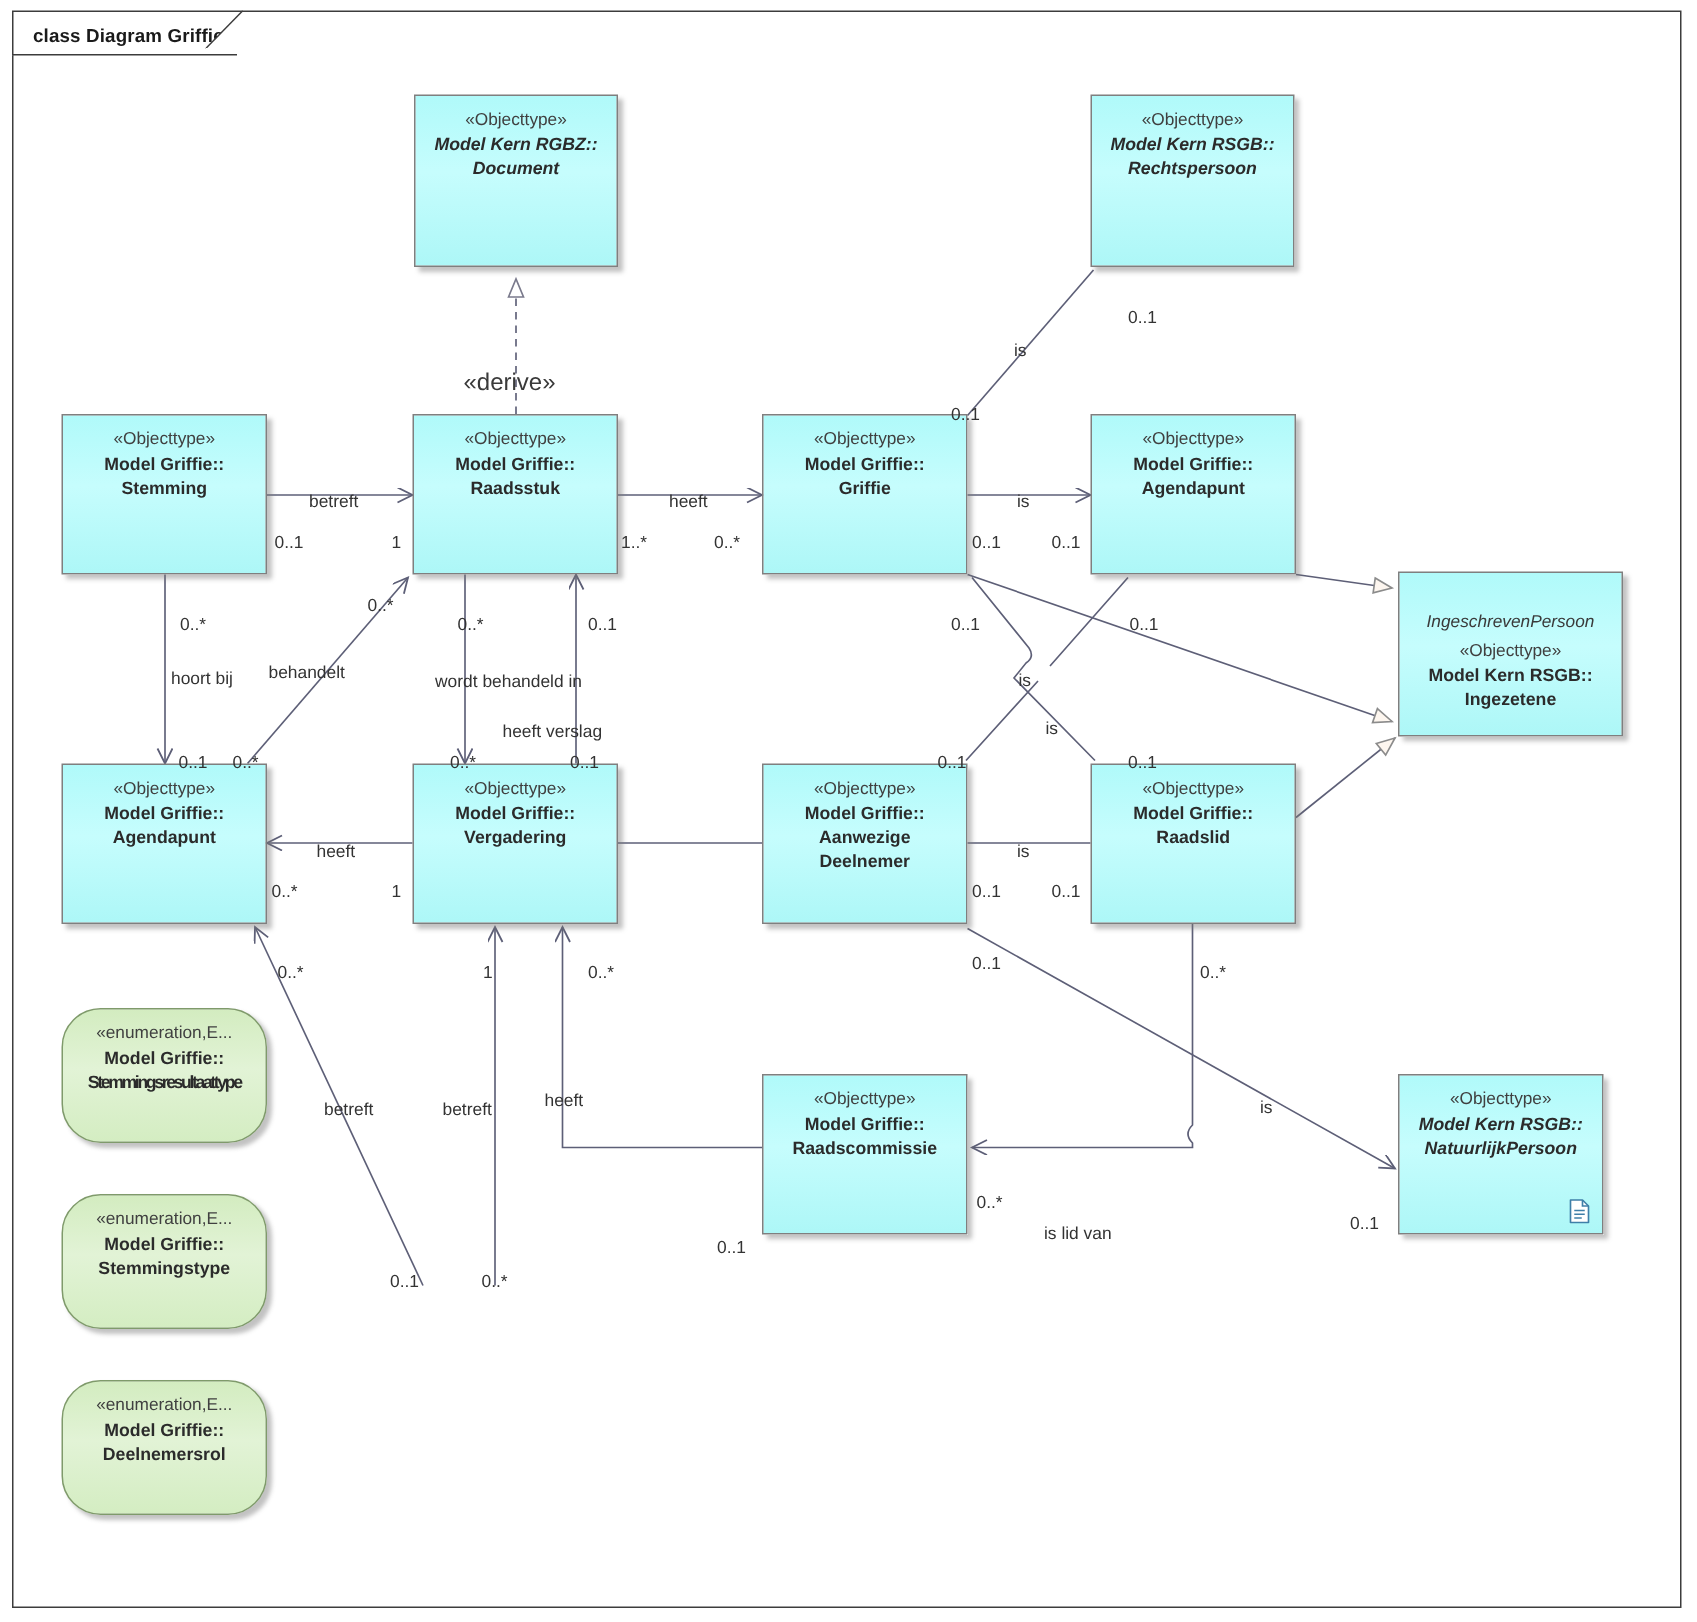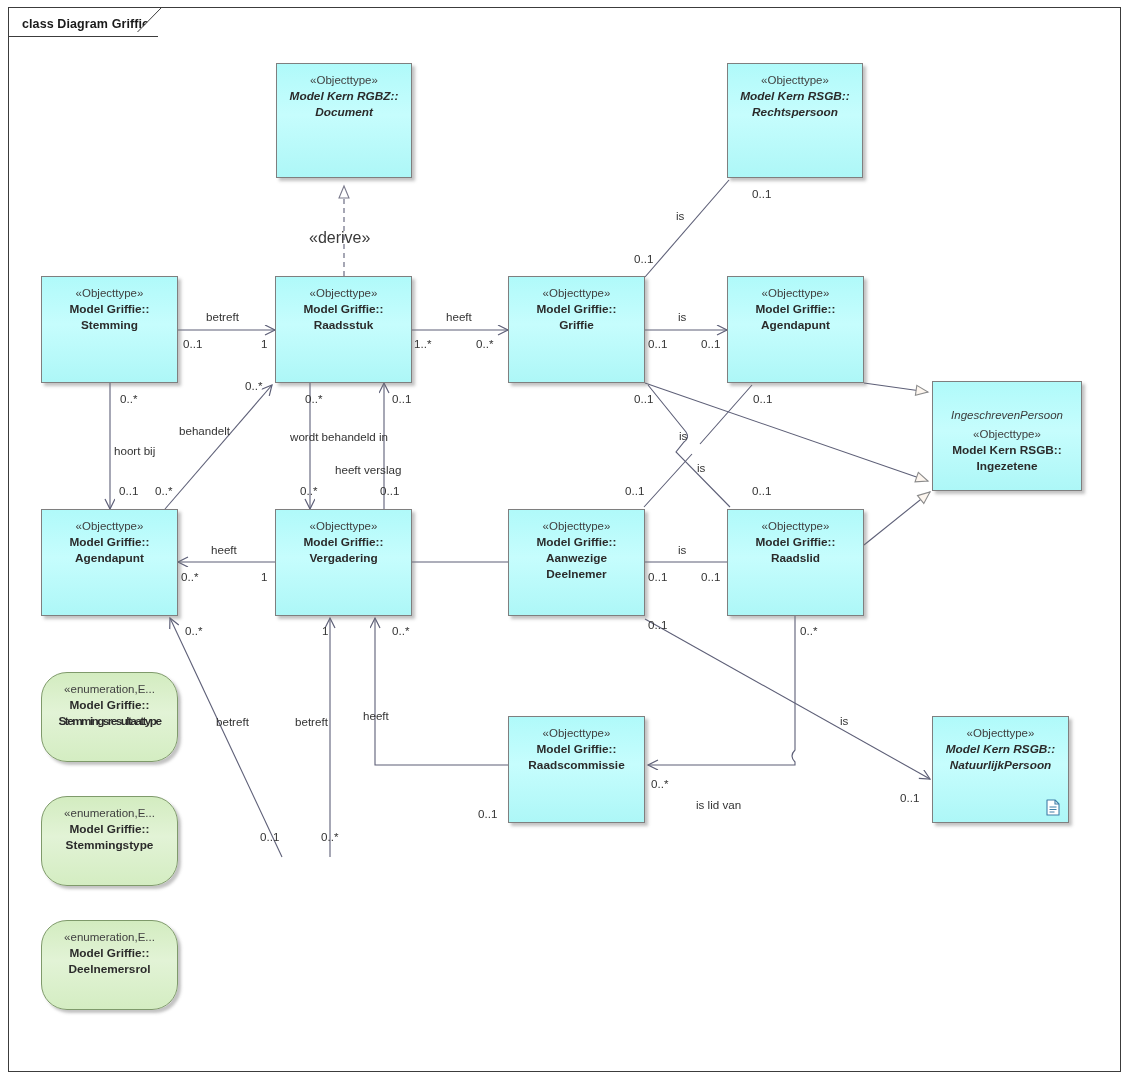--- a/index.html
+++ b/index.html
@@ -95,20 +95,21 @@
   }
 
   
   .lbl{
     position:absolute;
     font-size:11.6px;color:#333333;
     line-height:14px;
     white-space:nowrap;
     z-index:20;
     background:transparent;
+    margin-top:18px;
   }
   .lbl.mult{font-size:11.6px;}
   .lbl.ctr{text-align:center;}
   .lbl.stereo-lbl{font-size:16px;color:#3a3a3a;}
   .lbl.two{white-space:normal;text-align:right;width:110px;line-height:14px;}
 </style>
 </head>
 <body>
 
 <div id="canvas">
@@ -285,21 +286,21 @@
       <div class="lbl" style="left: 446px; top: 310px;">heeft</div>
       <div class="lbl mult" style="left: 414px; top: 337px;">1..*</div>
       <div class="lbl mult" style="left: 476px; top: 337px;">0..*</div>
       <div class="lbl" style="left: 678px; top: 310px;">is</div>
       <div class="lbl mult" style="left: 648px; top: 337px;">0..1</div>
       <div class="lbl mult" style="left: 701px; top: 337px;">0..1</div>
       <div class="lbl" style="left: 676px; top: 209px;">is</div>
       <div class="lbl mult" style="left: 634px; top: 252px;">0..1</div>
       <div class="lbl mult" style="left: 752px; top: 187px;">0..1</div>
       <div class="lbl mult" style="left: 120px; top: 392px;">0..*</div>
-      <div class="lbl" style="left: 84px; top: 444px; padding-left: 30px;">hoort bij</div>
+      <div class="lbl" style="left: 84px; top: 428px; padding-left: 30px;">hoort bij</div>
       <div class="lbl mult" style="left: 119px; top: 484px;">0..1</div>
       <div class="lbl" style="left: 179px; top: 424px;">behandelt</div>
       <div class="lbl mult" style="left: 245px; top: 379px;">0..*</div>
       <div class="lbl mult" style="left: 155px; top: 484px;">0..*</div>
       <div class="lbl mult" style="left: 305px; top: 392px;">0..*</div>
       <div class="lbl two ctr" style="left: 278px; top: 430px;">wordt behandeld in</div>
       <div class="lbl mult" style="left: 300px; top: 484px;">0..*</div>
       <div class="lbl mult" style="left: 392px; top: 392px;">0..1</div>
       <div class="lbl" style="left: 335px; top: 463px;">heeft verslag</div>
       <div class="lbl mult" style="left: 380px; top: 484px;">0..1</div>

